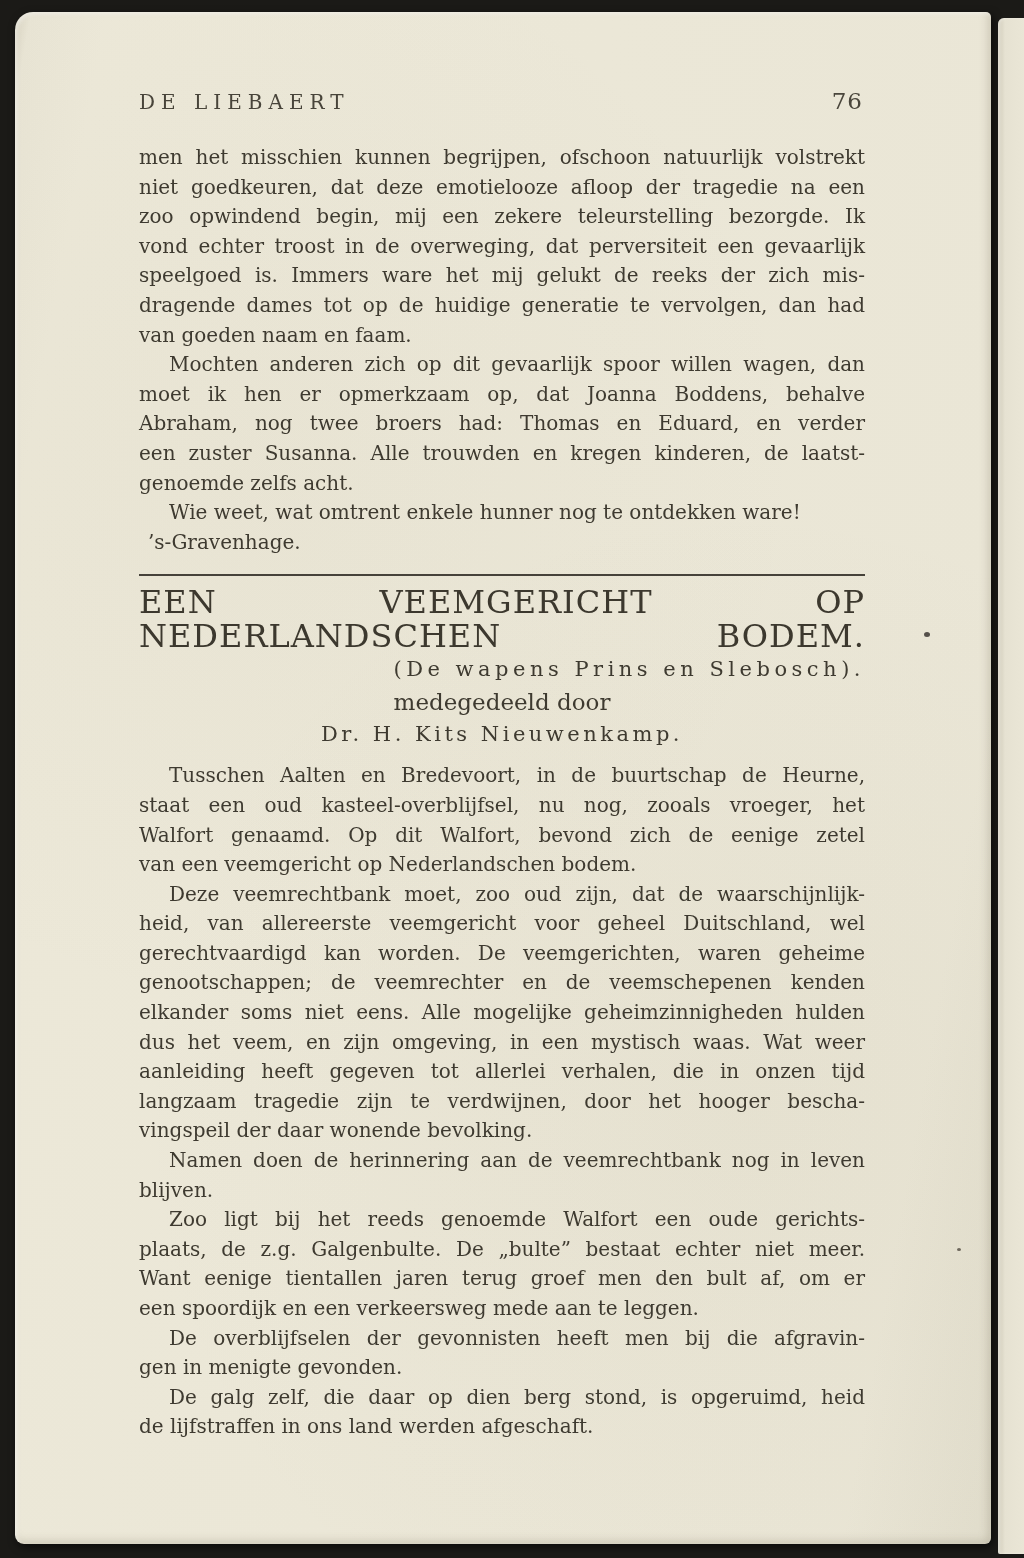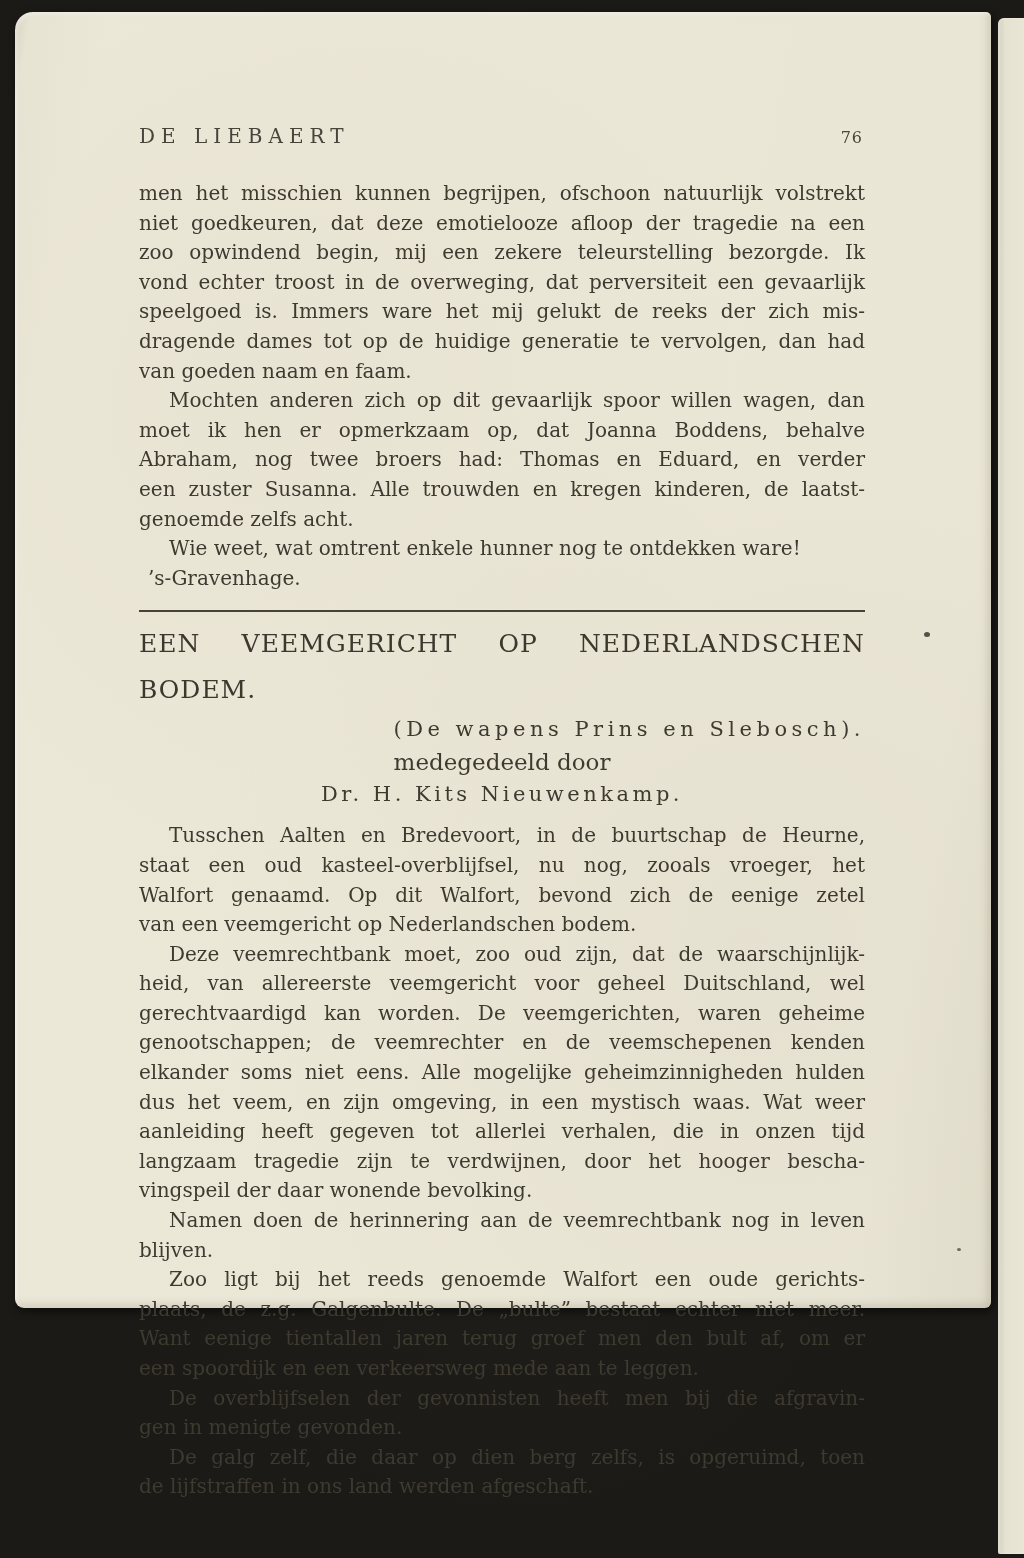--- a/index.html
+++ b/index.html
@@ -10,21 +10,21 @@
     background:
       radial-gradient(ellipse at 50% 50%, rgba(70,66,58,0.18) 0, transparent 70%),
       #1b1a17;
     font-family: "DejaVu Serif", serif;
   }
 
   
   .page-main {
     position: absolute;
     left: 15px; top: 12px;
-    width: 976px; height: 1296px;
+    width: 976px; height: 1532px;
     border-radius: 18px 5px 6px 9px;
     background:
       radial-gradient(circle at 25% 30%, rgba(165,155,125,0.05) 0, transparent 42%),
       radial-gradient(circle at 75% 72%, rgba(165,155,125,0.07) 0, transparent 46%),
       linear-gradient(100deg, #d7d2c0 0px, #e8e4d4 16px, #ece8d8 90px, #eae6d6 88%, #e1ddcc 100%);
     box-shadow:
       inset 2px 2px 4px rgba(255,255,255,0.5),
       inset -3px -3px 8px rgba(120,110,88,0.25),
       2px 3px 8px rgba(0,0,0,0.6);
   }
@@ -53,25 +53,24 @@
     align-items: baseline;
     margin-top: 76px;
     line-height: 26px;
   }
   .running-title {
     font-size: 20px;
     letter-spacing: 6px;
     color: #48443a;
   }
   .running-pagenum {
-    font-size: 16px;
+    font-size: 23px;
     letter-spacing: 1px;
     color: #4a463c;
     margin-right: 2px;
-    margin-top: 37px;
   }
 
   .body-upper { margin-top: 28px; }
 
   .paragraph { margin: 0; }
   .line {
     text-align: justify;
     text-align-last: justify;
     white-space: normal;
   }
@@ -87,22 +86,22 @@
   }
 
   .rule {
     border: none;
     border-top: 2.5px solid #46423a;
     margin: 17px 0 9px 0;
   }
 
   .section-head { margin: 0; }
   .section-heading {
-    font-size: 25px;
-    line-height: 46px;
+    font-size: 32px;
+    line-height: 34px;
     letter-spacing: 1px;
     color: #3c382e;
     text-align: justify;
     text-align-last: justify;
   }
   .section-subheading {
     font-size: 21px;
     line-height: 33px;
     letter-spacing: 4.5px;
     text-align: right;
@@ -200,21 +199,21 @@
           <div class="line indent">Zoo ligt bij het reeds genoemde Walfort een oude gerichts-</div>
           <div class="line">plaats, de z.g. Galgenbulte. De „bulte” bestaat echter niet meer.</div>
           <div class="line">Want eenige tientallen jaren terug groef men den bult af, om er</div>
           <div class="line last">een spoordijk en een verkeersweg mede aan te leggen.</div>
         </div>
         <div class="paragraph">
           <div class="line indent">De overblijfselen der gevonnisten heeft men bij die afgravin-</div>
           <div class="line last">gen in menigte gevonden.</div>
         </div>
         <div class="paragraph">
-          <div class="line indent">De galg zelf, die daar op dien berg zelfs, is opgeruimd, toen</div>
+          <div class="line indent">De galg zelf, die daar op dien berg stond, is opgeruimd, heid</div>
           <div class="line last">de lijfstraffen in ons land werden afgeschaft.</div>
         </div>
       </div>
 
   </div>
 
   <div class="speck speck-a"></div>
   <div class="speck speck-b"></div>
 </div>
 

